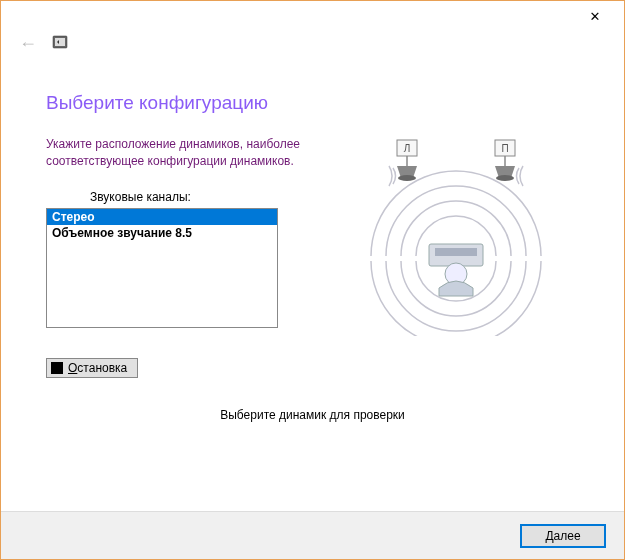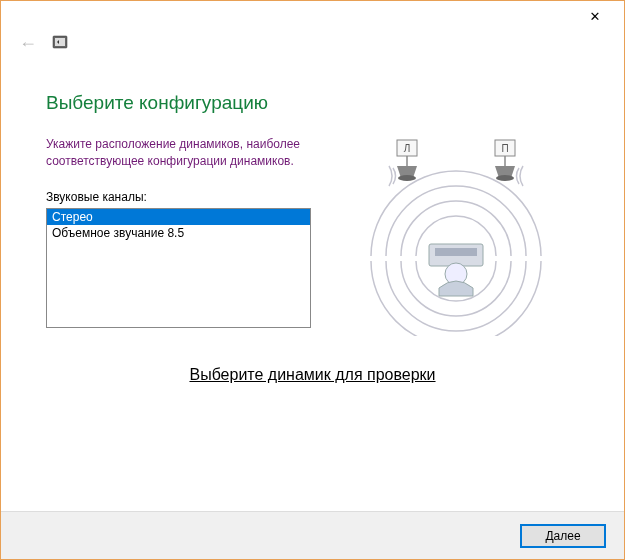--- a/index.html
+++ b/index.html
@@ -56,42 +56,44 @@
     .left-col {
       width: 290px;
     }
     .right-col {
       width: 240px;
       display: flex;
       flex-direction: column;
       align-items: center;
     }
     .main-heading {
-      color: #15803d;
+      color: #8b5cf6;
       font-size: 19px;
       font-weight: normal;
       margin-bottom: 22px;
       width: 100%;
     }
     .description {
       font-size: 12px;
       color: #701a75;
       line-height: 1.4;
       margin-bottom: 20px;
     }
     .list-label {
       font-size: 12px;
       margin-bottom: 4px;
+      margin-left: 44px;
     }
     .listbox {
       border: 1px solid #888;
-      width: 265px;
+      width: 232px;
       height: 120px;
       background: #fff;
       overflow: hidden;
+      font-weight: bold;
     }
     .list-item {
       padding: 1px 5px;
       font-size: 12px;
       cursor: pointer;
     }
     .list-item.selected {
       background: #0078d7;
       color: #fff;
     }
@@ -107,23 +109,22 @@
       cursor: pointer;
     }
     .stop-square {
       width: 12px;
       height: 12px;
       background: #000;
     }
     .hint-text {
       width: 100%;
       text-align: center;
-      font-size: 16px;
+      font-size: 12px;
       margin-top: 30px;
-      text-decoration: underline;
     }
     .footer {
       position: absolute;
       bottom: 0;
       left: 0;
       right: 0;
       height: 48px;
       background: #f0f0f0;
       border-top: 1px solid #ddd;
       display: flex;
@@ -171,20 +172,24 @@
   <div class="left-col">
     <div class="description">
       <span>Укажите расположение динамиков, наиболее</span><br>
       <span>соответствующее конфигурации динамиков.</span>
     </div>
     <div class="list-label">Звуковые каналы:</div>
     <div class="listbox">
       <div class="list-item selected">Стерео</div>
       <div class="list-item">Объемное звучание 8.5</div>
     </div>
+    <button class="stop-button">
+      <span class="stop-square"></span>
+      <span style="text-decoration: underline; text-decoration-color: transparent;"><u style="text-decoration-color:#000; text-underline-offset:1px;">О</u>становка</span>
+    </button>
   </div>
 
   <div class="right-col">
     <svg class="illustration" viewBox="0 0 210 200">
 
       <g stroke="#c5c5d0" stroke-width="1.5" fill="none">
         <path d="M 20 120 A 85 85 0 0 1 190 120"></path>
         <path d="M 35 120 A 70 70 0 0 1 175 120"></path>
         <path d="M 50 120 A 55 55 0 0 1 160 120"></path>
         <path d="M 65 120 A 40 40 0 0 1 145 120"></path>

